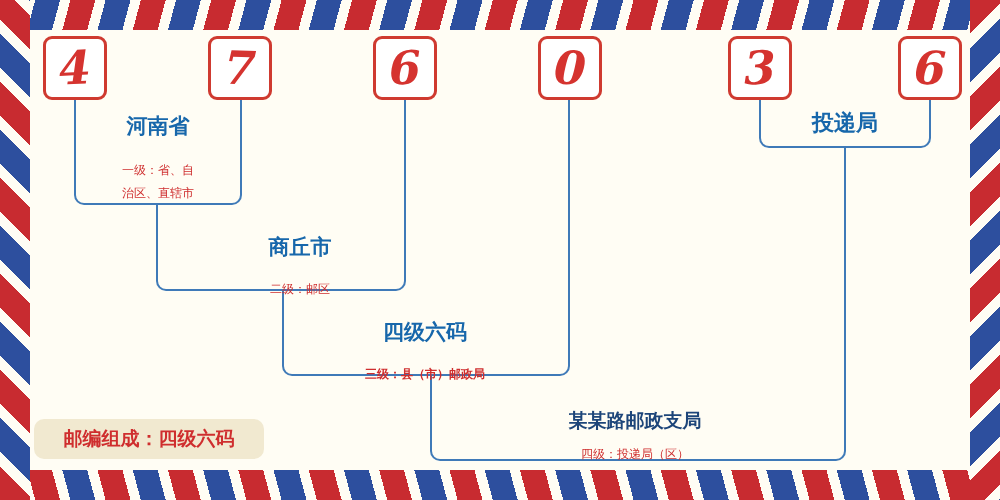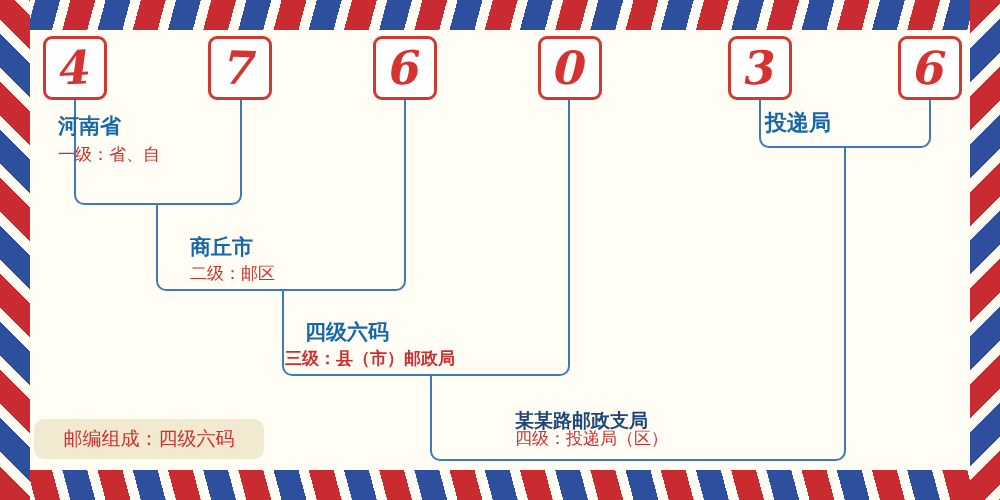--- a/index.html
+++ b/index.html
@@ -64,39 +64,39 @@
   .br-a{left:74px;top:100px;width:168px;height:105px;}
   .br-b{left:156px;top:204px;width:250px;height:87px;}
   .vl-b{left:404px;top:100px;height:106px;}
   .br-c{left:282px;top:289px;width:288px;height:87px;}
   .vl-c{left:568px;top:100px;height:191px;}
   .br-d{left:430px;top:374px;width:416px;height:87px;}
   .vl-d{left:844px;top:148px;height:228px;}
   .br-e{left:759px;top:100px;width:172px;height:48px;}
 
   
-  .lbl{position:absolute;text-align:left;}
+  .lbl{position:absolute;text-align:center;}
   .name{font-weight:bold;color:var(--blue-text);font-size:21px;}
-  .desc{color:var(--red);font-size:17px;line-height:23px;}
+  .desc{color:var(--red);font-size:12px;line-height:23px;margin-top:16px;}
   .l1-name{left:58px;top:112px;width:200px;}
   .l1-desc{left:58px;top:143px;width:200px;}
   .l2-name{left:190px;top:233px;width:220px;}
   .l2-desc{left:190px;top:262px;width:220px;}
   .l3-name{left:305px;top:318px;width:240px;}
   .l3-desc{left:285px;top:347px;width:280px;font-weight:bold;}
   .l4-name{left:515px;top:408px;width:240px;font-size:19px;color:var(--navy-text);}
   .l4-desc{left:515px;top:427px;width:240px;}
   .delivery{left:765px;top:108px;width:160px;font-size:22px;}
 
   
   .badge{
     position:absolute;left:34px;top:419px;width:230px;height:40px;
     background:var(--badge-bg);border-radius:10px;
     display:flex;align-items:center;justify-content:center;
-    color:var(--red);font-weight:normal;font-size:19px;
+    color:var(--red);font-weight:bold;font-size:19px;
   }
 </style>
 </head>
 <body>
 
 <div class="canvas">
 
   <div class="edge edge-top"></div>
   <div class="edge edge-bottom"></div>
   <div class="edge edge-left"></div>
@@ -126,20 +126,21 @@
   <div class="v-line vl-b"></div>
   <div class="u-bracket br-c"></div>
   <div class="v-line vl-c"></div>
   <div class="u-bracket br-d"></div>
   <div class="v-line vl-d"></div>
   <div class="u-bracket br-e"></div>
 
   <div class="lbl name l1-name">河南省</div>
   <div class="lbl desc l1-desc">
     <div>一级：省、自</div>
+    <div>治区、直辖市</div>
   </div>
 
   <div class="lbl desc l2-desc">二级：邮区</div>
   <div class="lbl name l2-name">商丘市</div>
 
   <div class="lbl name l3-name">四级六码</div>
   <div class="lbl desc l3-desc">三级：县（市）邮政局</div>
 
   <div class="lbl name l4-name">某某路邮政支局</div>
   <div class="lbl desc l4-desc">四级：投递局（区）</div>

